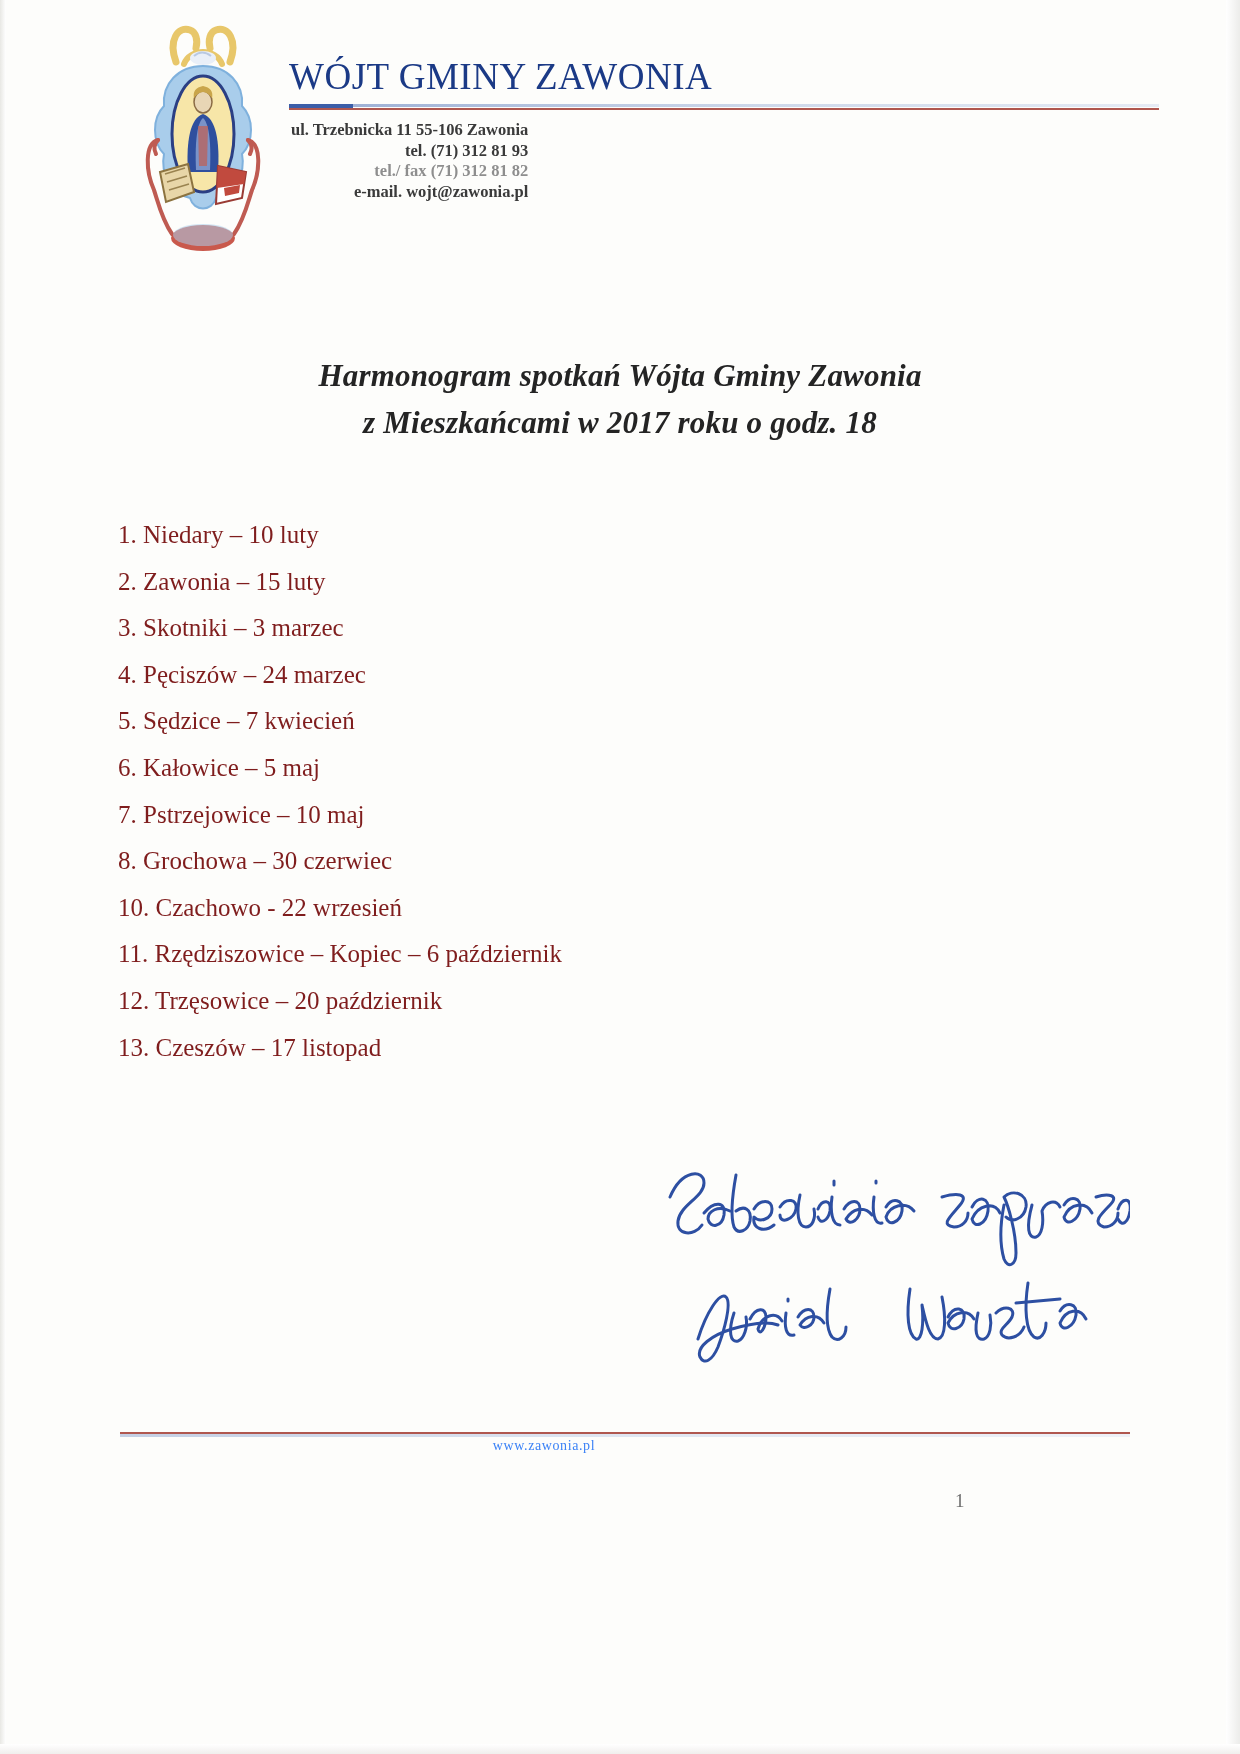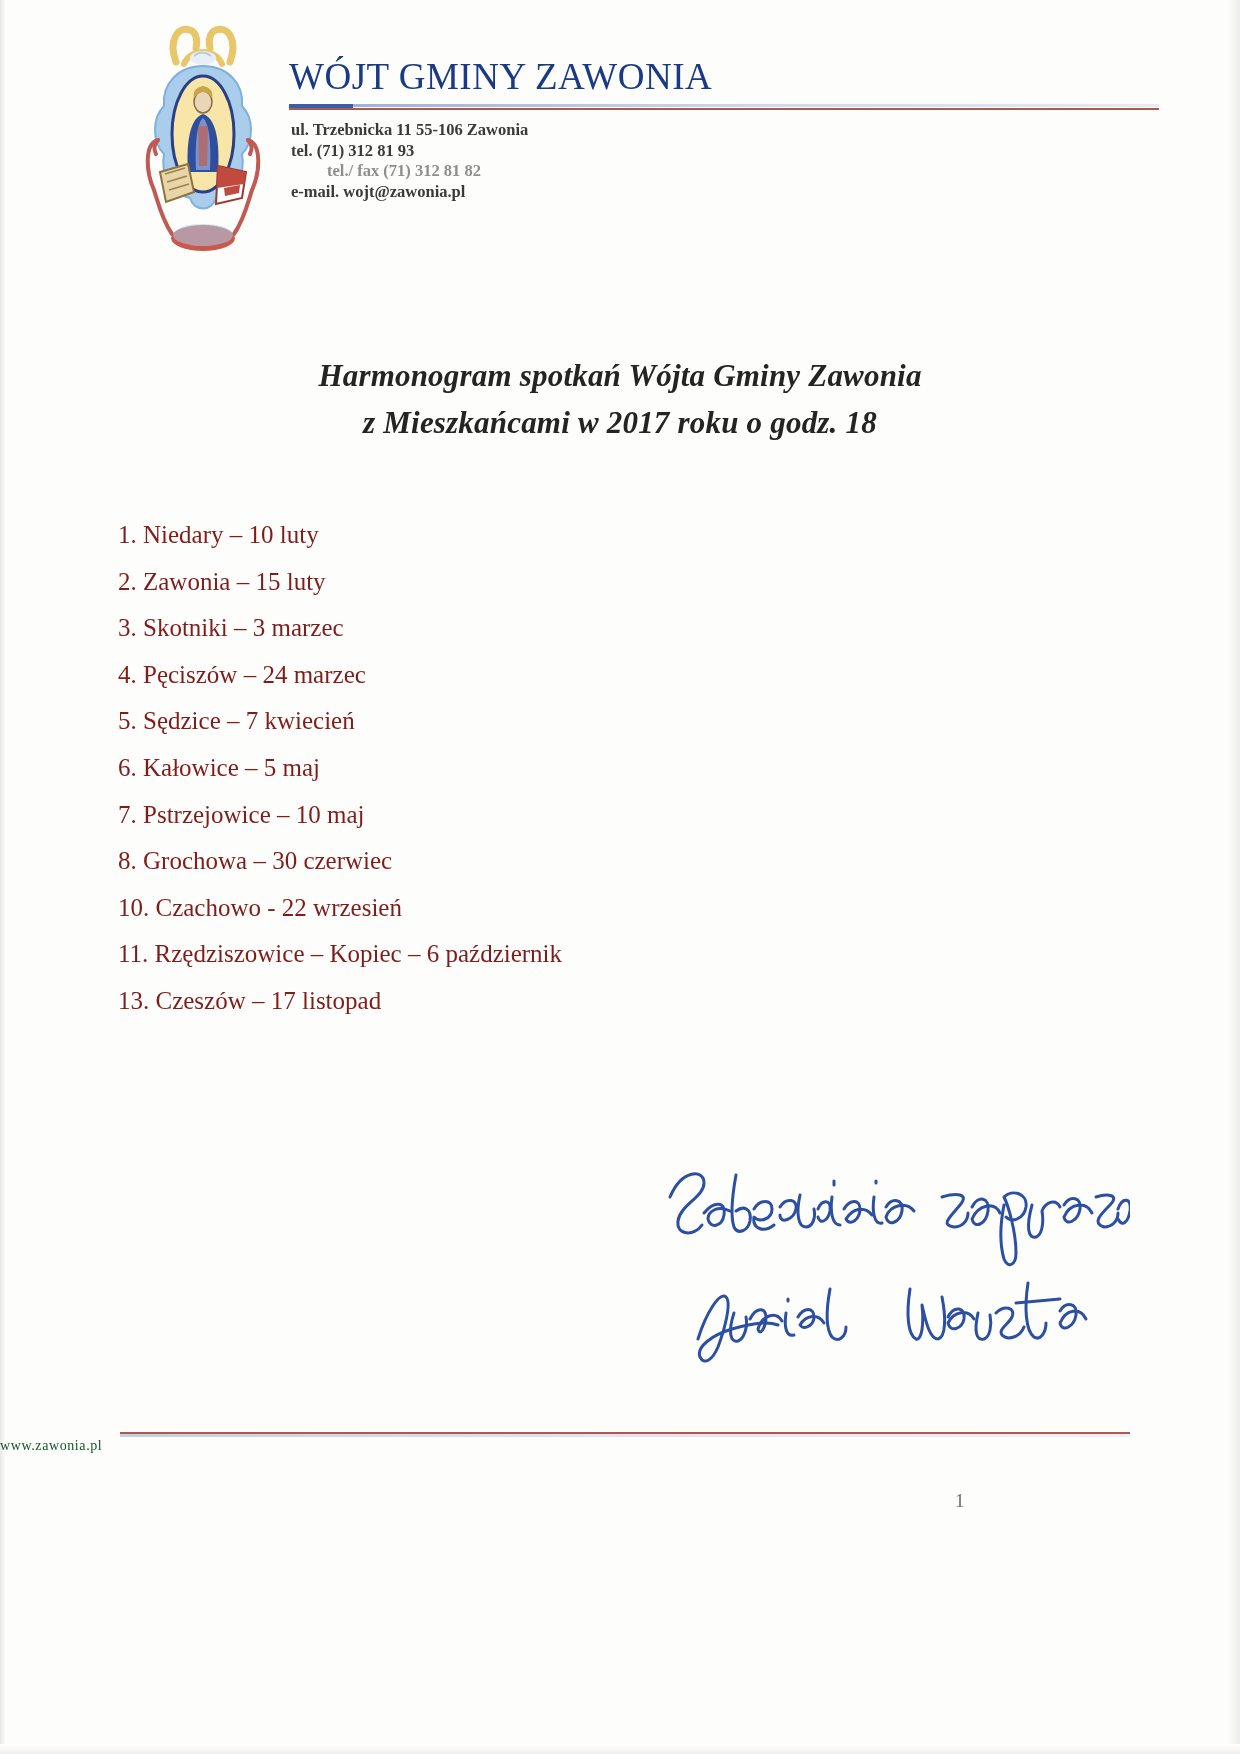--- a/index.html
+++ b/index.html
@@ -61,20 +61,21 @@
     position:absolute;left:62px;top:0;width:808px;height:3px;
     background:linear-gradient(to right,#9fb2d6,#cdd8ea,#e6ebf4);
   }
   .lh-contact{
     position:absolute;left:285px;top:120px;
     font-family:"Liberation Serif", serif;
     font-size:16.5px;
     line-height:20.5px;
     color:#3a3a3a;
     font-weight:600;
+    text-align:right;
   }
   .lh-contact div{white-space:nowrap;}
   .lh-contact .faded{color:#8e8e8e;margin-left:36px;}
 
   
   .doc-title{
     position:absolute;left:0;top:352px;width:1240px;
     text-align:center;
     font-family:"Liberation Serif", serif;
     font-style:italic;
@@ -110,24 +111,24 @@
     position:absolute;left:120px;top:1432px;width:1010px;height:5px;
   }
   .footer-rule .red{
     position:absolute;left:0;top:0;width:1010px;height:2px;background:#b0574f;
   }
   .footer-rule .grad{
     position:absolute;left:0;top:2px;width:1010px;height:3px;
     background:linear-gradient(to right,#c3cfe4,#dfe6f1,#eef1f7);
   }
   .footer-url{
-    position:absolute;left:0;top:1438px;width:1088px;text-align:left;
+    position:absolute;left:0;top:1438px;width:1088px;text-align:center;
     font-family:"Liberation Serif", serif;
     font-size:14px;
-    color:#14532d;
+    color:#3b82f6;
     letter-spacing:0.6px;
   }
   .page-number{
     position:absolute;left:955px;top:1490px;
     font-family:"Liberation Serif", serif;
     font-size:19px;
     color:#6e6e6e;
   }
 </style>
 </head>
@@ -210,20 +211,21 @@
     <div class="row">1. Niedary – 10 luty</div>
     <div class="row">2. Zawonia – 15 luty</div>
     <div class="row">3. Skotniki – 3 marzec</div>
     <div class="row">4. Pęciszów – 24 marzec</div>
     <div class="row">5. Sędzice – 7 kwiecień</div>
     <div class="row">6. Kałowice – 5 maj</div>
     <div class="row">7. Pstrzejowice – 10 maj</div>
     <div class="row">8. Grochowa – 30 czerwiec</div>
     <div class="row">10. Czachowo - 22 wrzesień</div>
     <div class="row">11. Rzędziszowice – Kopiec – 6 październik</div>
+    <div class="row">12. Trzęsowice – 20 październik</div>
     <div class="row">13. Czeszów – 17 listopad</div>
   </div>
 
   <div class="signature">
     <svg width="470" height="230" viewBox="0 0 470 230" xmlns="http://www.w3.org/2000/svg" fill="none" stroke="#2d4fa2" stroke-width="3" stroke-linecap="round" stroke-linejoin="round">
 
       <g>
         <path d="M10 62 C22 34 44 34 44 48 C44 62 20 70 18 86 C16 100 34 102 42 90"></path>
         <path d="M44 78 C54 66 66 66 64 80 C62 92 50 94 48 84 C48 76 58 70 70 76"></path>
         <path d="M76 40 C72 62 70 80 74 92 C78 100 88 96 90 86 C92 74 84 70 76 76"></path>

